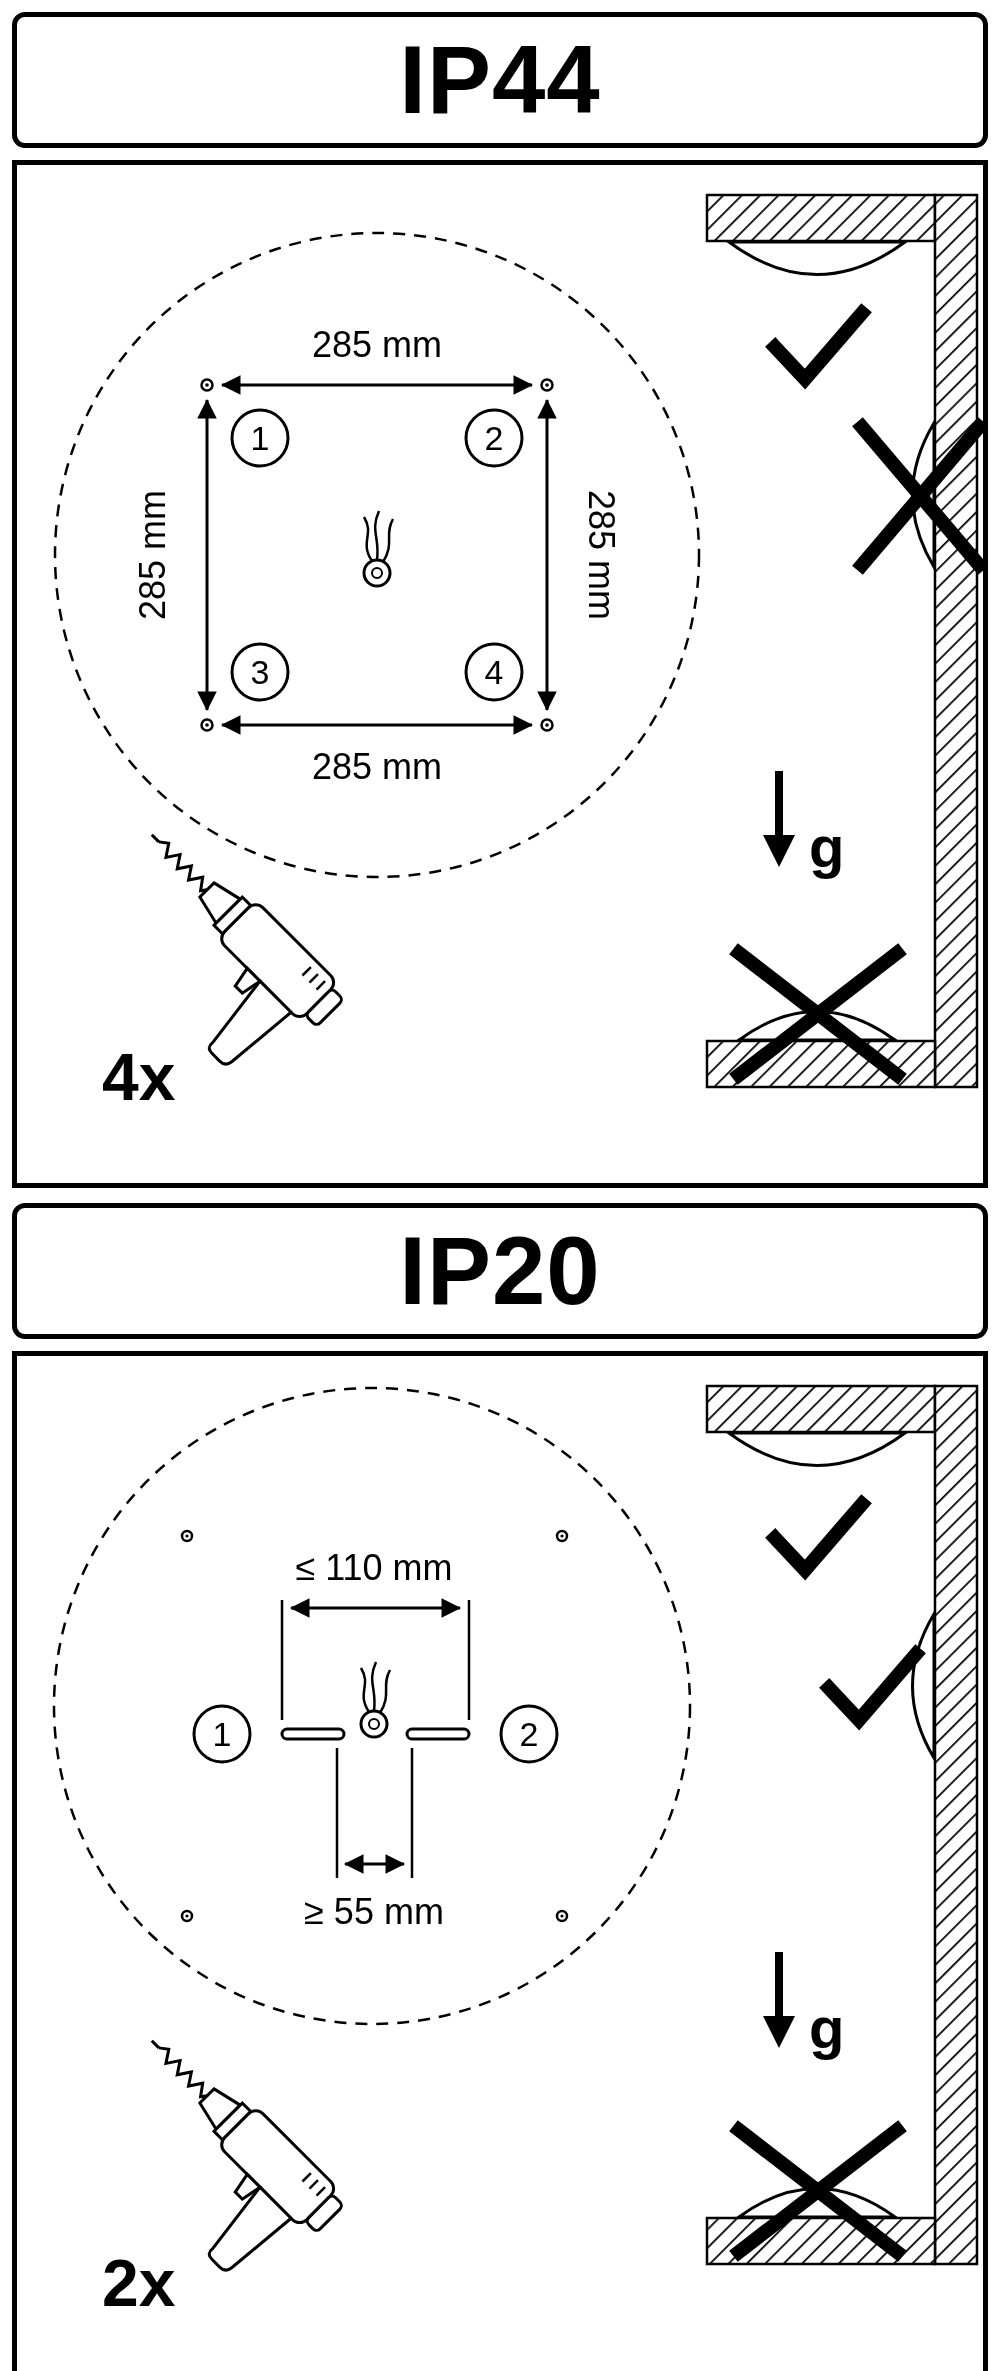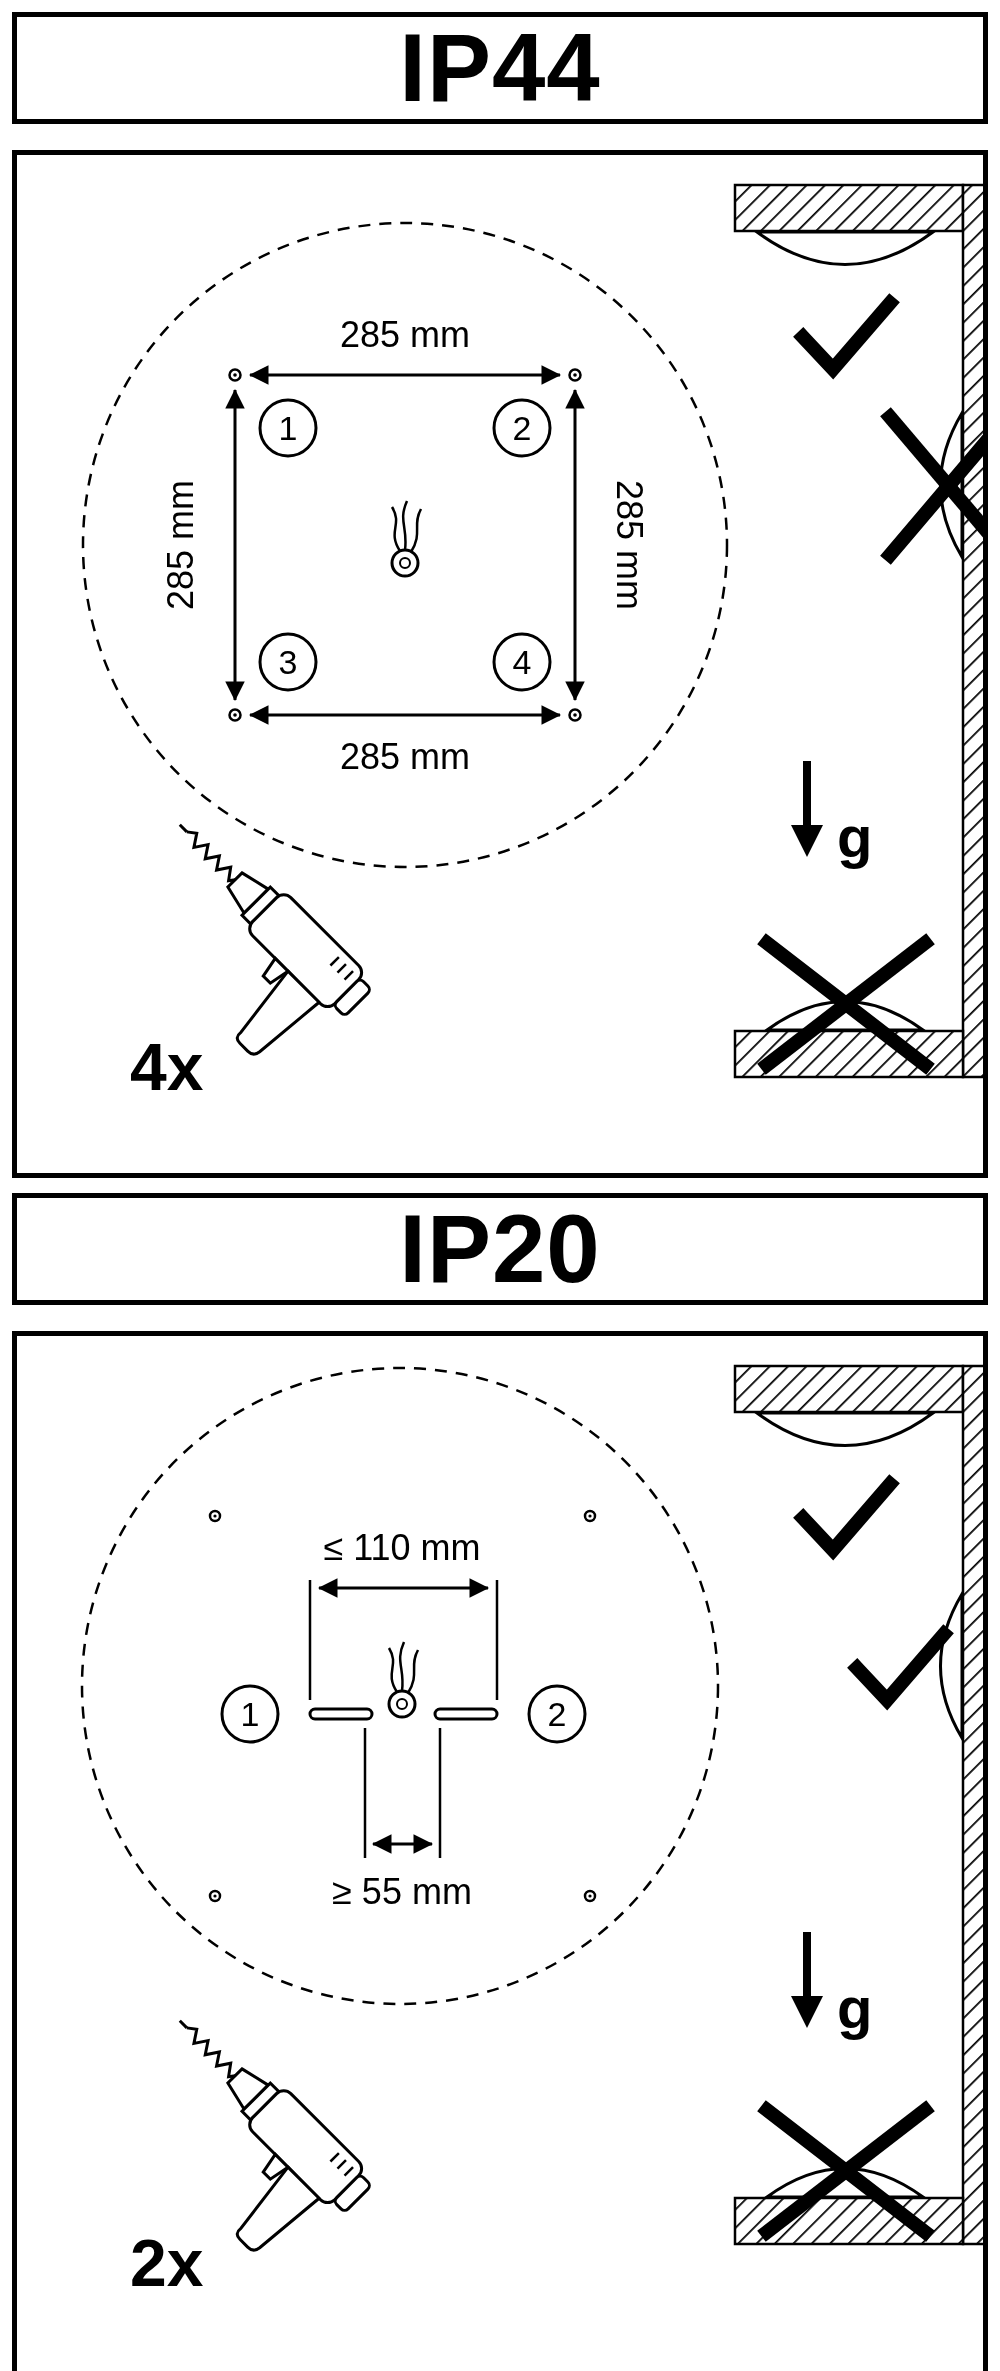--- a/index.html
+++ b/index.html
@@ -5,29 +5,30 @@
   * { margin:0; padding:0; box-sizing:border-box; }
   html,body { background:#fff; }
   body {
     width:1000px; height:2371px;
     padding:12px;
     font-family:"Liberation Sans", sans-serif;
     color:#000;
   }
   .box { border:5px solid #000; background:#fff; }
   .title-box {
-    height:112px;
+    height:136px;
     display:flex; align-items:center; justify-content:center;
-    margin-bottom:26px;
+    margin-bottom:12px;
+    border-radius:13px;
   }
   .title {
     font-size:96px; font-weight:bold; letter-spacing:1px;
     line-height:1;
   }
-  .diagram-box { margin-bottom:15px; overflow:hidden;padding-left:28px; }
+  .diagram-box { margin-bottom:15px; overflow:hidden; }
   #ip44-diagram { height:1028px; }
   #ip20-diagram { height:1208px; }
   svg { display:block; }
   svg text { font-family:"Liberation Sans", sans-serif; fill:#000; }
   .dim-text { font-size:36px; }
   .badge-text { font-size:34px; }
   .count-text { font-size:66px; font-weight:bold; }
   .g-text { font-size:58px; font-weight:bold; }
 </style>
 </head>

